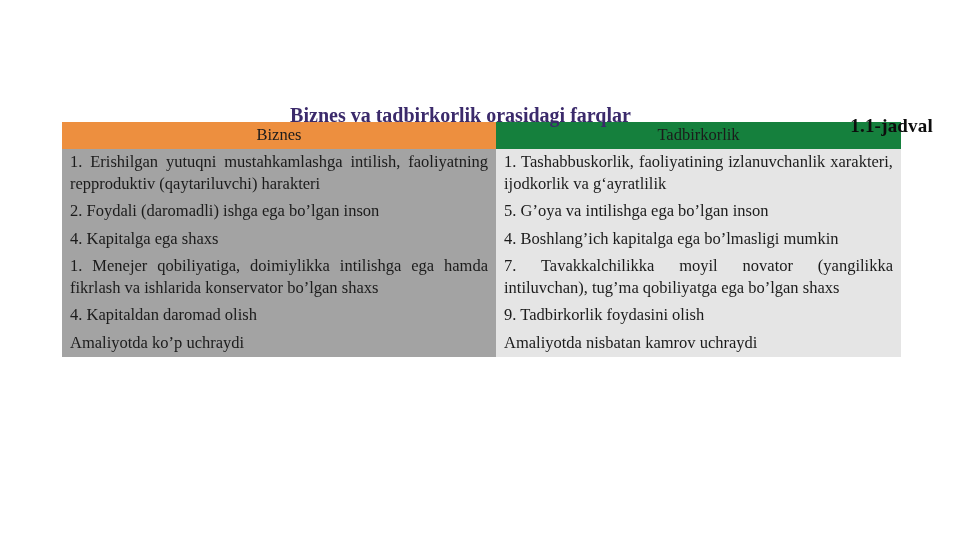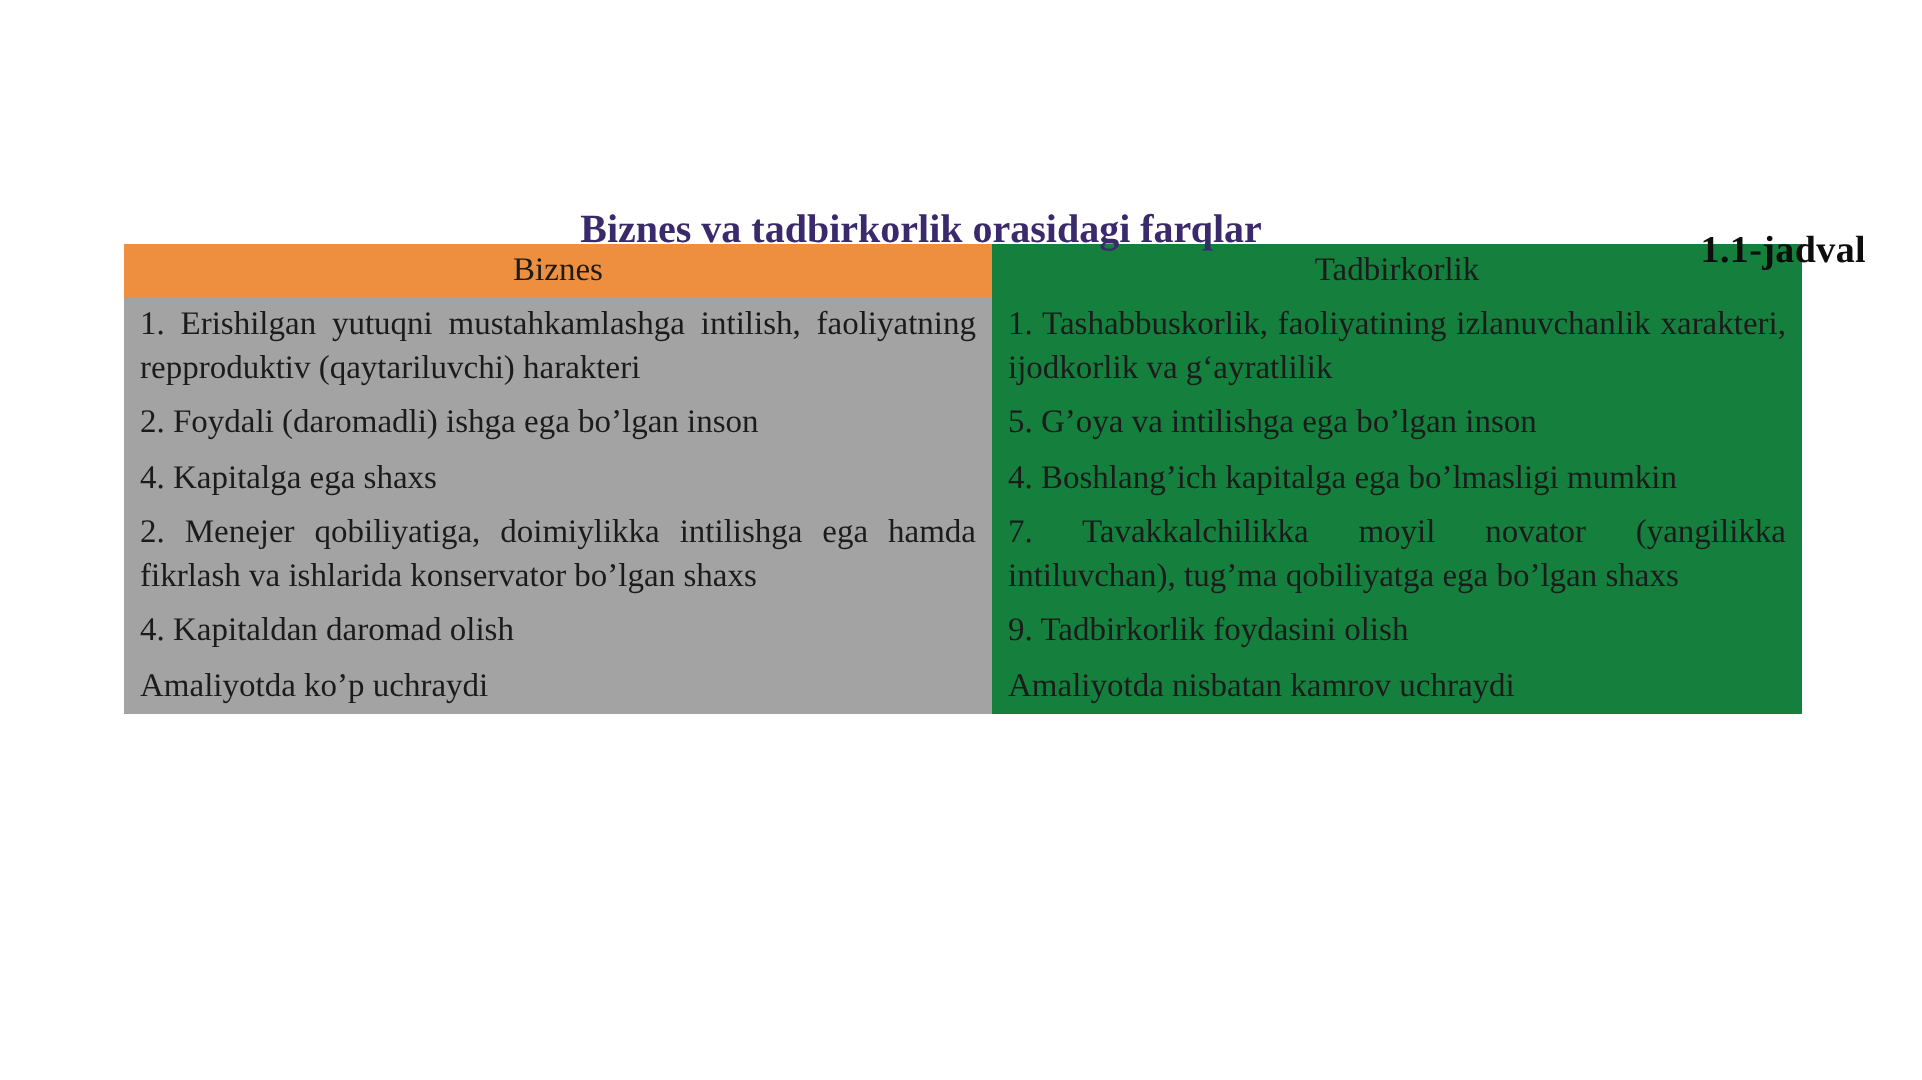--- a/index.html
+++ b/index.html
@@ -87,21 +87,21 @@
   }
   .col-left  { width: 434px; background: #ED8F3F; }
   .col-right { width: 405px; background: #13B23F; }
 
   .cell-left {
     background: #a3a3a3;
     border-top: 2px solid #FFFBEF;
     border-right: 2px solid #FFFFFF;
   }
   .cell-right {
-    background: #15803d;
+    background: #e5e5e5;
     border-top: 2px solid #FFFFFF;
     border-left: 2px solid #FFFFFF;
   }
 
   .head-left, .head-right {
     text-align: center;
     font-weight: normal;
     font-size: 17px;
     padding-top: 3px;
     padding-bottom: 4px;
@@ -201,21 +201,21 @@
       </tr>
       <tr>
         <td class="cell-left justify">2. Foydali (daromadli) ishga ega bo’lgan inson</td>
         <td class="cell-right justify">5. G’oya va intilishga ega bo’lgan inson</td>
       </tr>
       <tr>
         <td class="cell-left plain xtall-pad">4. Kapitalga ega shaxs</td>
         <td class="cell-right justify">4. Boshlang’ich kapitalga ega bo’lmasligi mumkin</td>
       </tr>
       <tr>
-        <td class="cell-left justify">2. Menejer qobiliyatiga, doimiylikka intilishga ega hamda fikrlash va ishlarida konservator bo’lgan shaxs</td>
+        <td class="cell-left justify">1. Menejer qobiliyatiga, doimiylikka intilishga ega hamda fikrlash va ishlarida konservator bo’lgan shaxs</td>
         <td class="cell-right justify">7. Tavakkalchilikka moyil novator (yangilikka intiluvchan), tug’ma qobiliyatga ega bo’lgan shaxs</td>
       </tr>
       <tr>
         <td class="cell-left plain">4. Kapitaldan daromad olish</td>
         <td class="cell-right plain">9. Tadbirkorlik foydasini olish</td>
       </tr>
       <tr>
         <td class="cell-left plain tall-pad">Amaliyotda ko’p uchraydi</td>
         <td class="cell-right justify">Amaliyotda nisbatan kamrov uchraydi</td>
       </tr>

